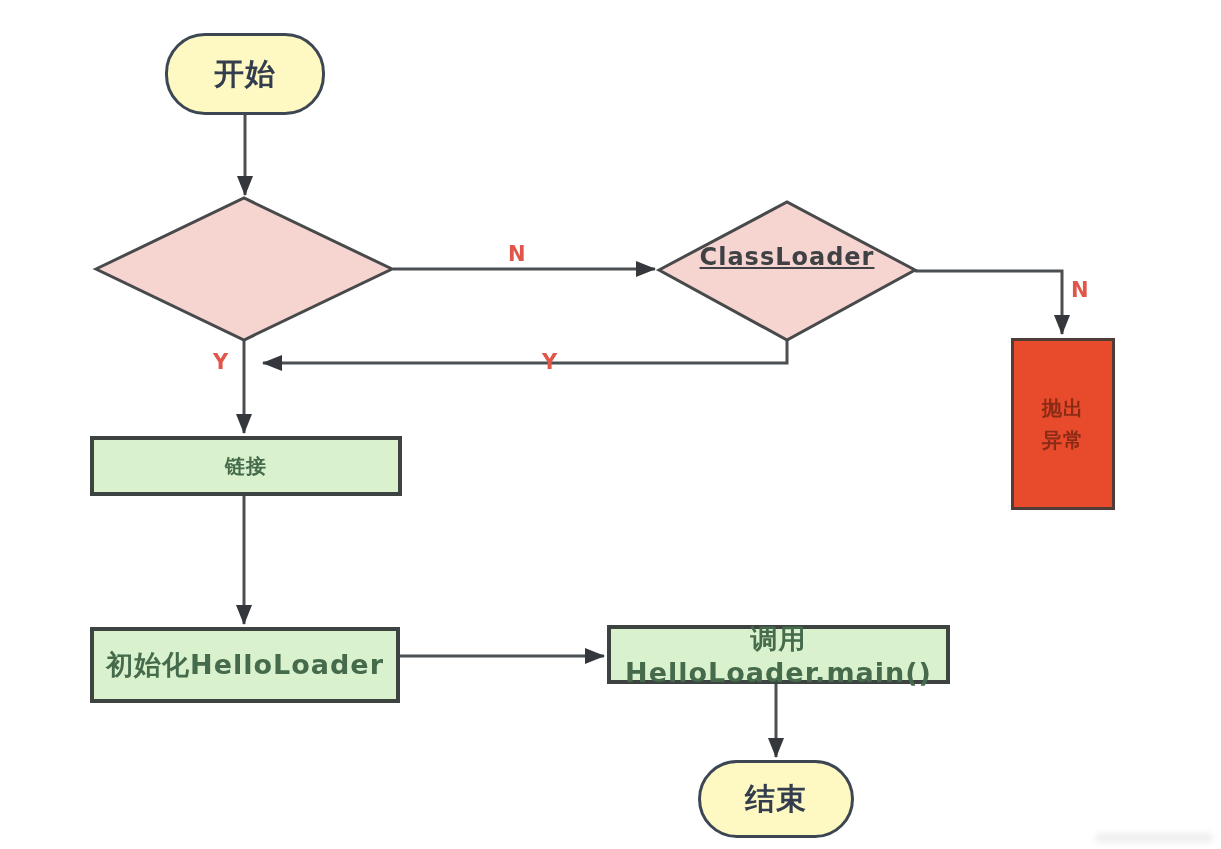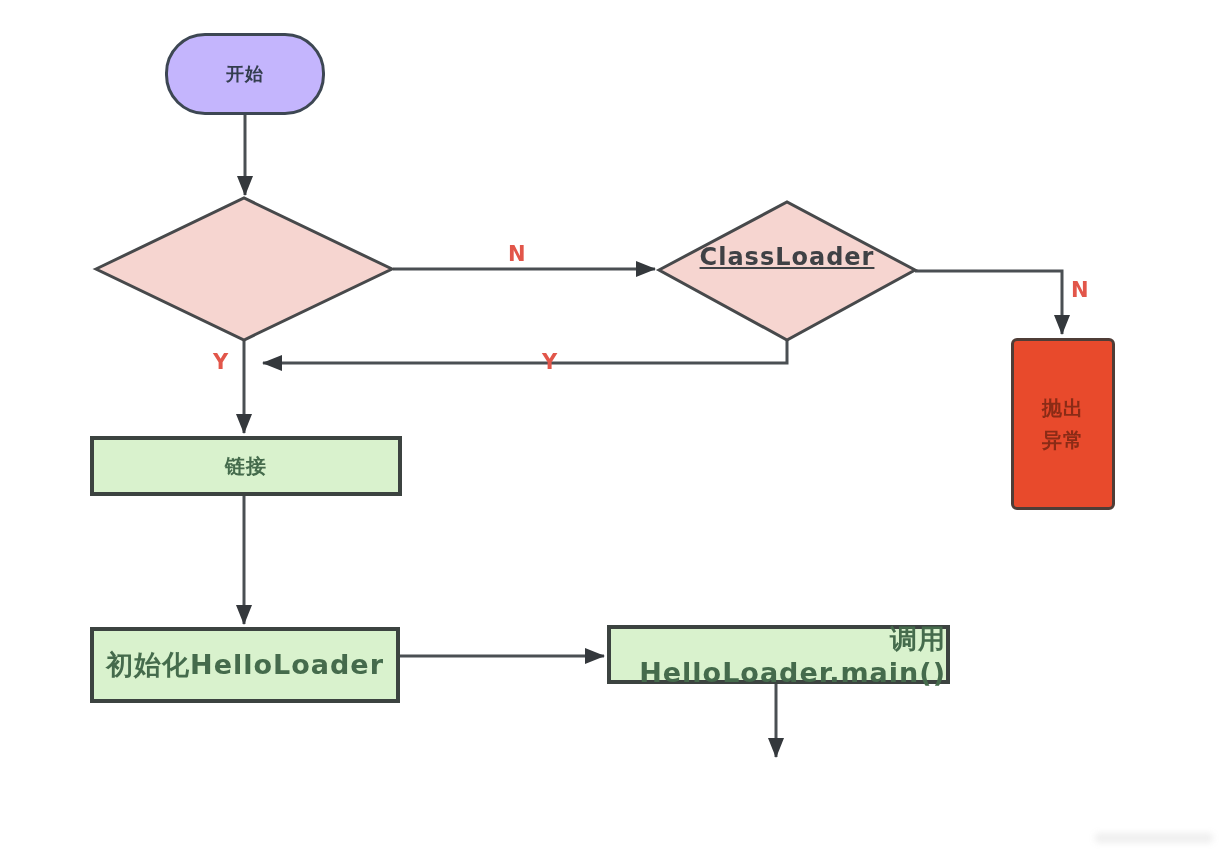--- a/index.html
+++ b/index.html
@@ -6,22 +6,22 @@
   .stage{
     position:relative;width:1221px;height:849px;background:#ffffff;overflow:hidden;
     font-family:"DejaVu Sans",sans-serif;
   }
   .stage svg{position:absolute;left:0;top:0;z-index:1;}
   .node{
     position:absolute;z-index:2;display:flex;align-items:center;justify-content:center;
     box-sizing:border-box;text-align:center;font-weight:bold;letter-spacing:1px;
   }
   .terminator{
-    background:#c4b5fd;border:3px solid #3d4753;border-radius:40px;
-    color:#333d4e;font-size:18px;
+    background:#fef9c3;border:3px solid #3d4753;border-radius:40px;
+    color:#333d4e;font-size:30px;
   }
   .greenbox{
     background:#d9f2cd;border:4px solid #3c4340;color:#456b4c;font-size:20px;
   }
   .redbox{
     background:#e84a2c;border:3px solid #4f3d37;color:#8a2b16;font-size:20px;
     flex-direction:column;line-height:1.6;
   }
   .dtext{
     position:absolute;z-index:3;text-align:center;font-weight:bold;
@@ -65,37 +65,40 @@
     <span>开始</span>
   </div>
 
   <div class="dtext" style="left:96px;top:222px;width:296px;">
   </div>
 
   <div class="dtext" style="left:659px;top:242px;width:256px;text-decoration:underline;">
     <div>ClassLoader</div>
   </div>
 
-  <div class="node redbox" style="left:1011px;top:338px;width:104px;height:172px;border-radius:6px;">
+  <div class="node redbox" style="left:1011px;top:338px;width:104px;height:172px;">
     <div>抛出</div>
     <div>异常</div>
   </div>
 
   <div class="node greenbox" style="left:90px;top:436px;width:312px;height:60px;">
     <span>链接</span>
   </div>
 
   <div class="node greenbox" style="left:90px;top:627px;width:310px;height:76px;font-size:27px;">
     <span>初始化HelloLoader</span>
   </div>
 
-  <div class="node greenbox" style="left:607px;top:625px;width:343px;height:59px;font-size:27px;text-align:right;">
+  <div class="node greenbox" style="left:607px;top:625px;width:343px;height:59px;font-size:27px;">
     <span>调用HelloLoader.main()</span>
   </div>
 
+  <div class="node terminator" style="left:698px;top:760px;width:156px;height:78px;">
+    <span>结束</span>
+  </div>
 
   <span class="elabel" style="left:508px;top:242px;">N</span>
   <span class="elabel" style="left:213px;top:350px;">Y</span>
   <span class="elabel" style="left:542px;top:350px;">Y</span>
   <span class="elabel" style="left:1071px;top:278px;">N</span>
 
   <div class="watermark"></div>
 
 </div>
 

